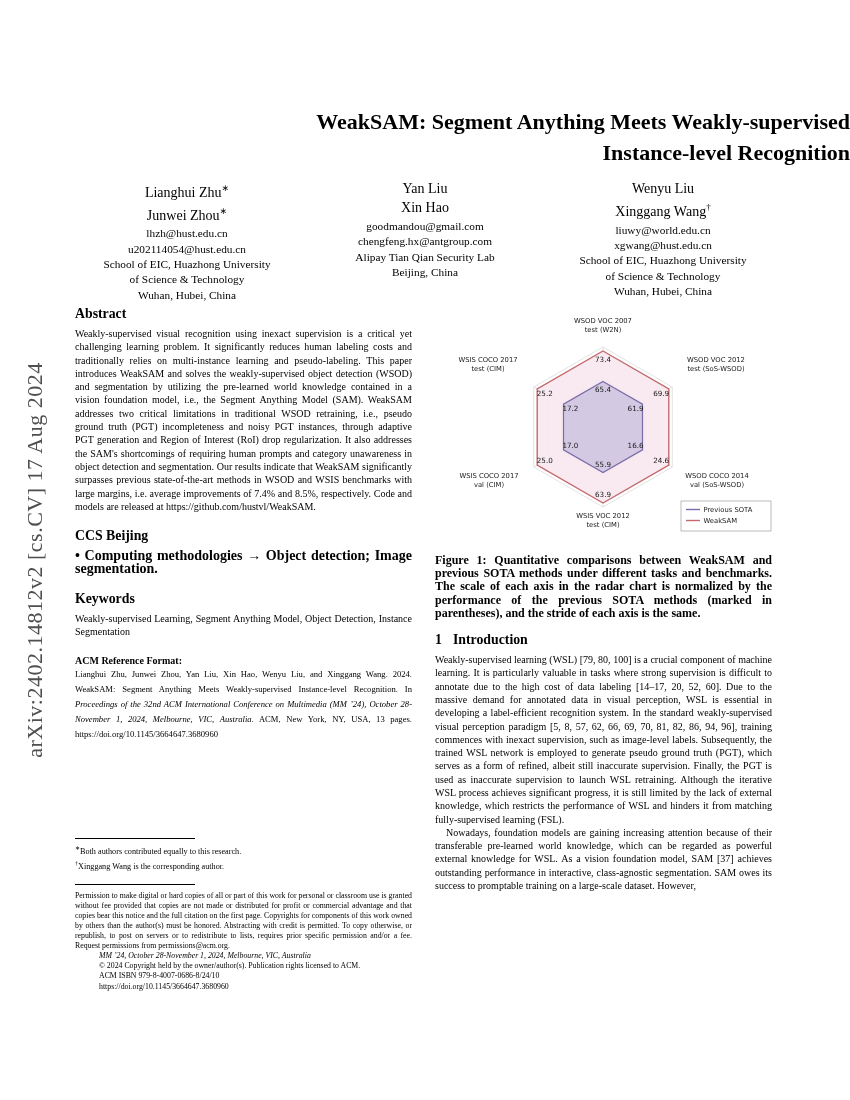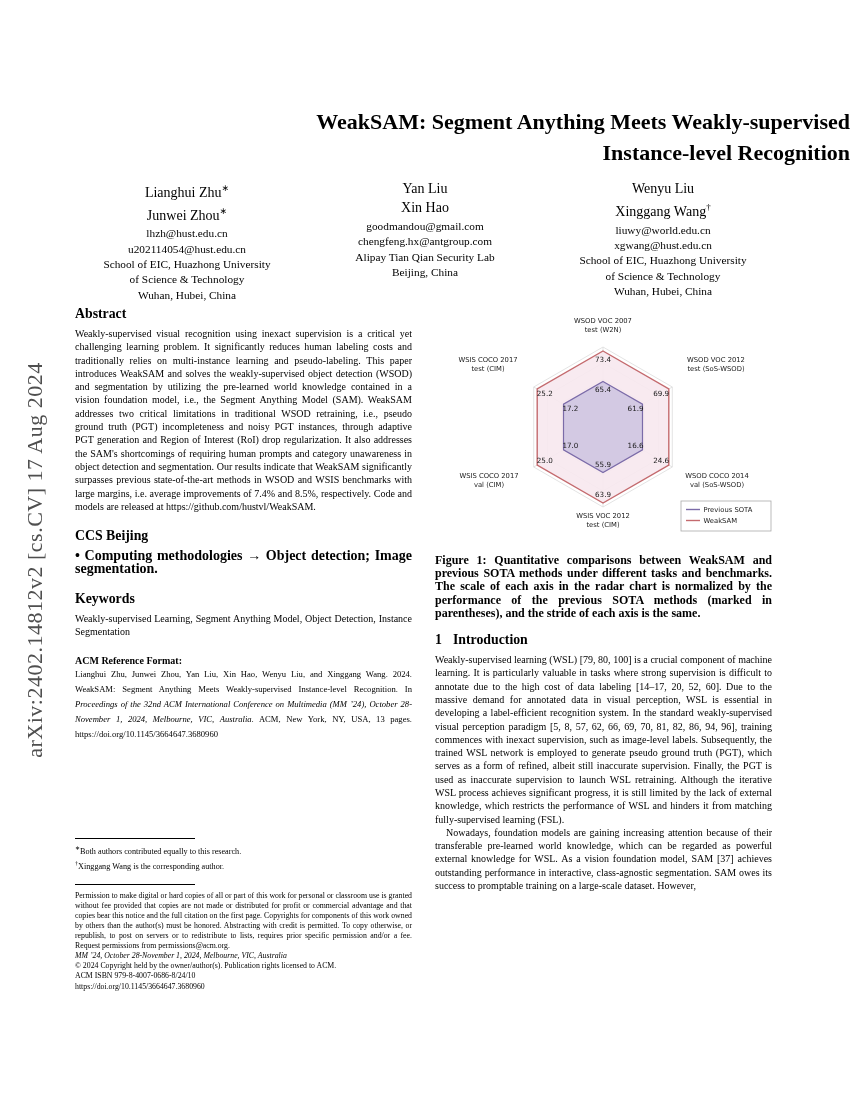--- a/index.html
+++ b/index.html
@@ -51,21 +51,21 @@
   .sec-head { font-size:13.8px; font-weight:bold; margin:0 0 5px 0; }
   .spaced { margin-top:15px; }
   .body-text { font-size:10px; line-height:13.3px; text-align:justify; }
   .ccs-text { font-size:14px; line-height:13.3px; text-align:justify; font-weight:bold; }
   .ref-head { font-size:10px; font-weight:bold; margin-top:17px; line-height:11.2px; }
   .ref-text { font-size:8.6px; line-height:15px; text-align:justify; }
   .fn-rule { width:120px; border-top:1px solid #000; margin-bottom:4px; }
   .footnote { font-size:8.2px; line-height:10.8px; }
   .footnote sup { font-size:6px; }
   .permission { font-size:7.8px; line-height:10px; text-align:justify; margin-top:6px; }
-  .perm-line { font-size:7.8px; line-height:10.2px; }
+  .perm-line { font-size:7.8px; line-height:10.2px;margin-left:24px; }
   .italic { font-style:italic; }
   .plain-link { color:#000; text-decoration:none; }
   .caption { font-size:12px; line-height:13.2px; text-align:justify; font-weight:bold; margin-top:8px; }
   .intro-head { font-size:13.8px; font-weight:bold; margin:12px 0 5px 0; }
   .intro-head .num { margin-right:11px; }
   .indent { text-indent:11px; }
   .radar-wrap { width:337px; height:240px; display:block; }
   #radar-svg text { font-family:"DejaVu Sans", sans-serif; fill:#1a1a1a; }
 </style>
 </head>

